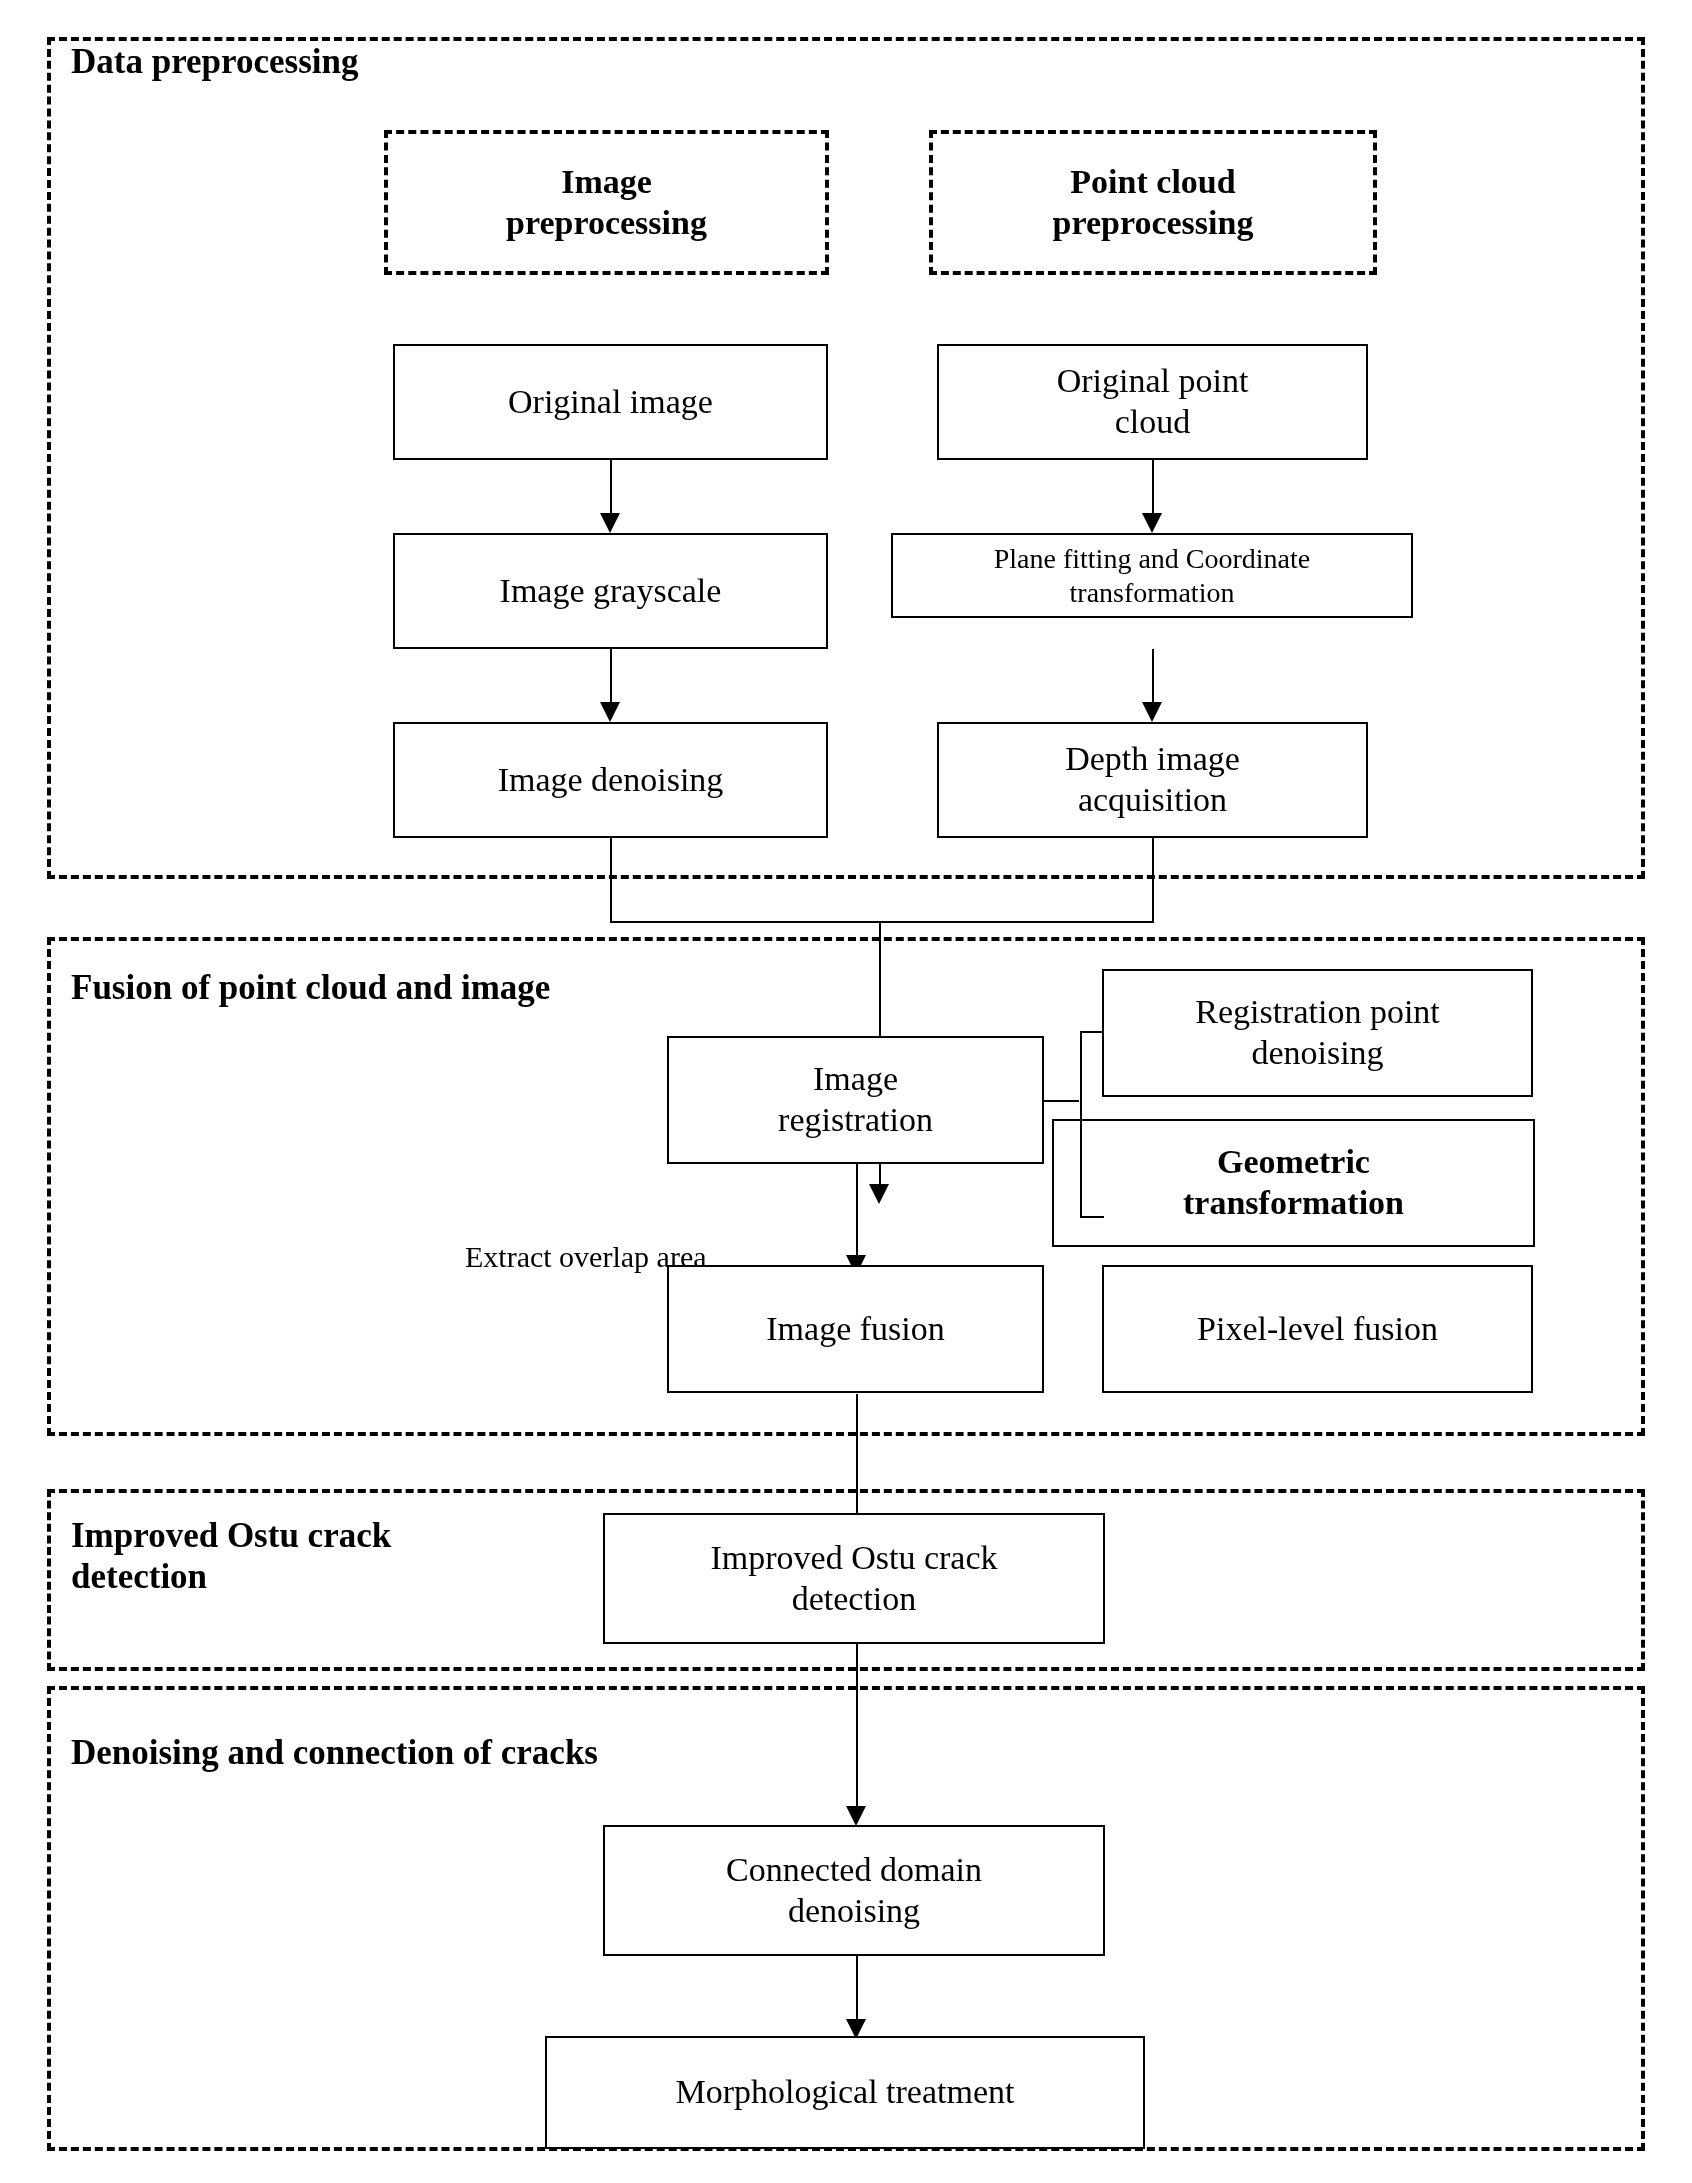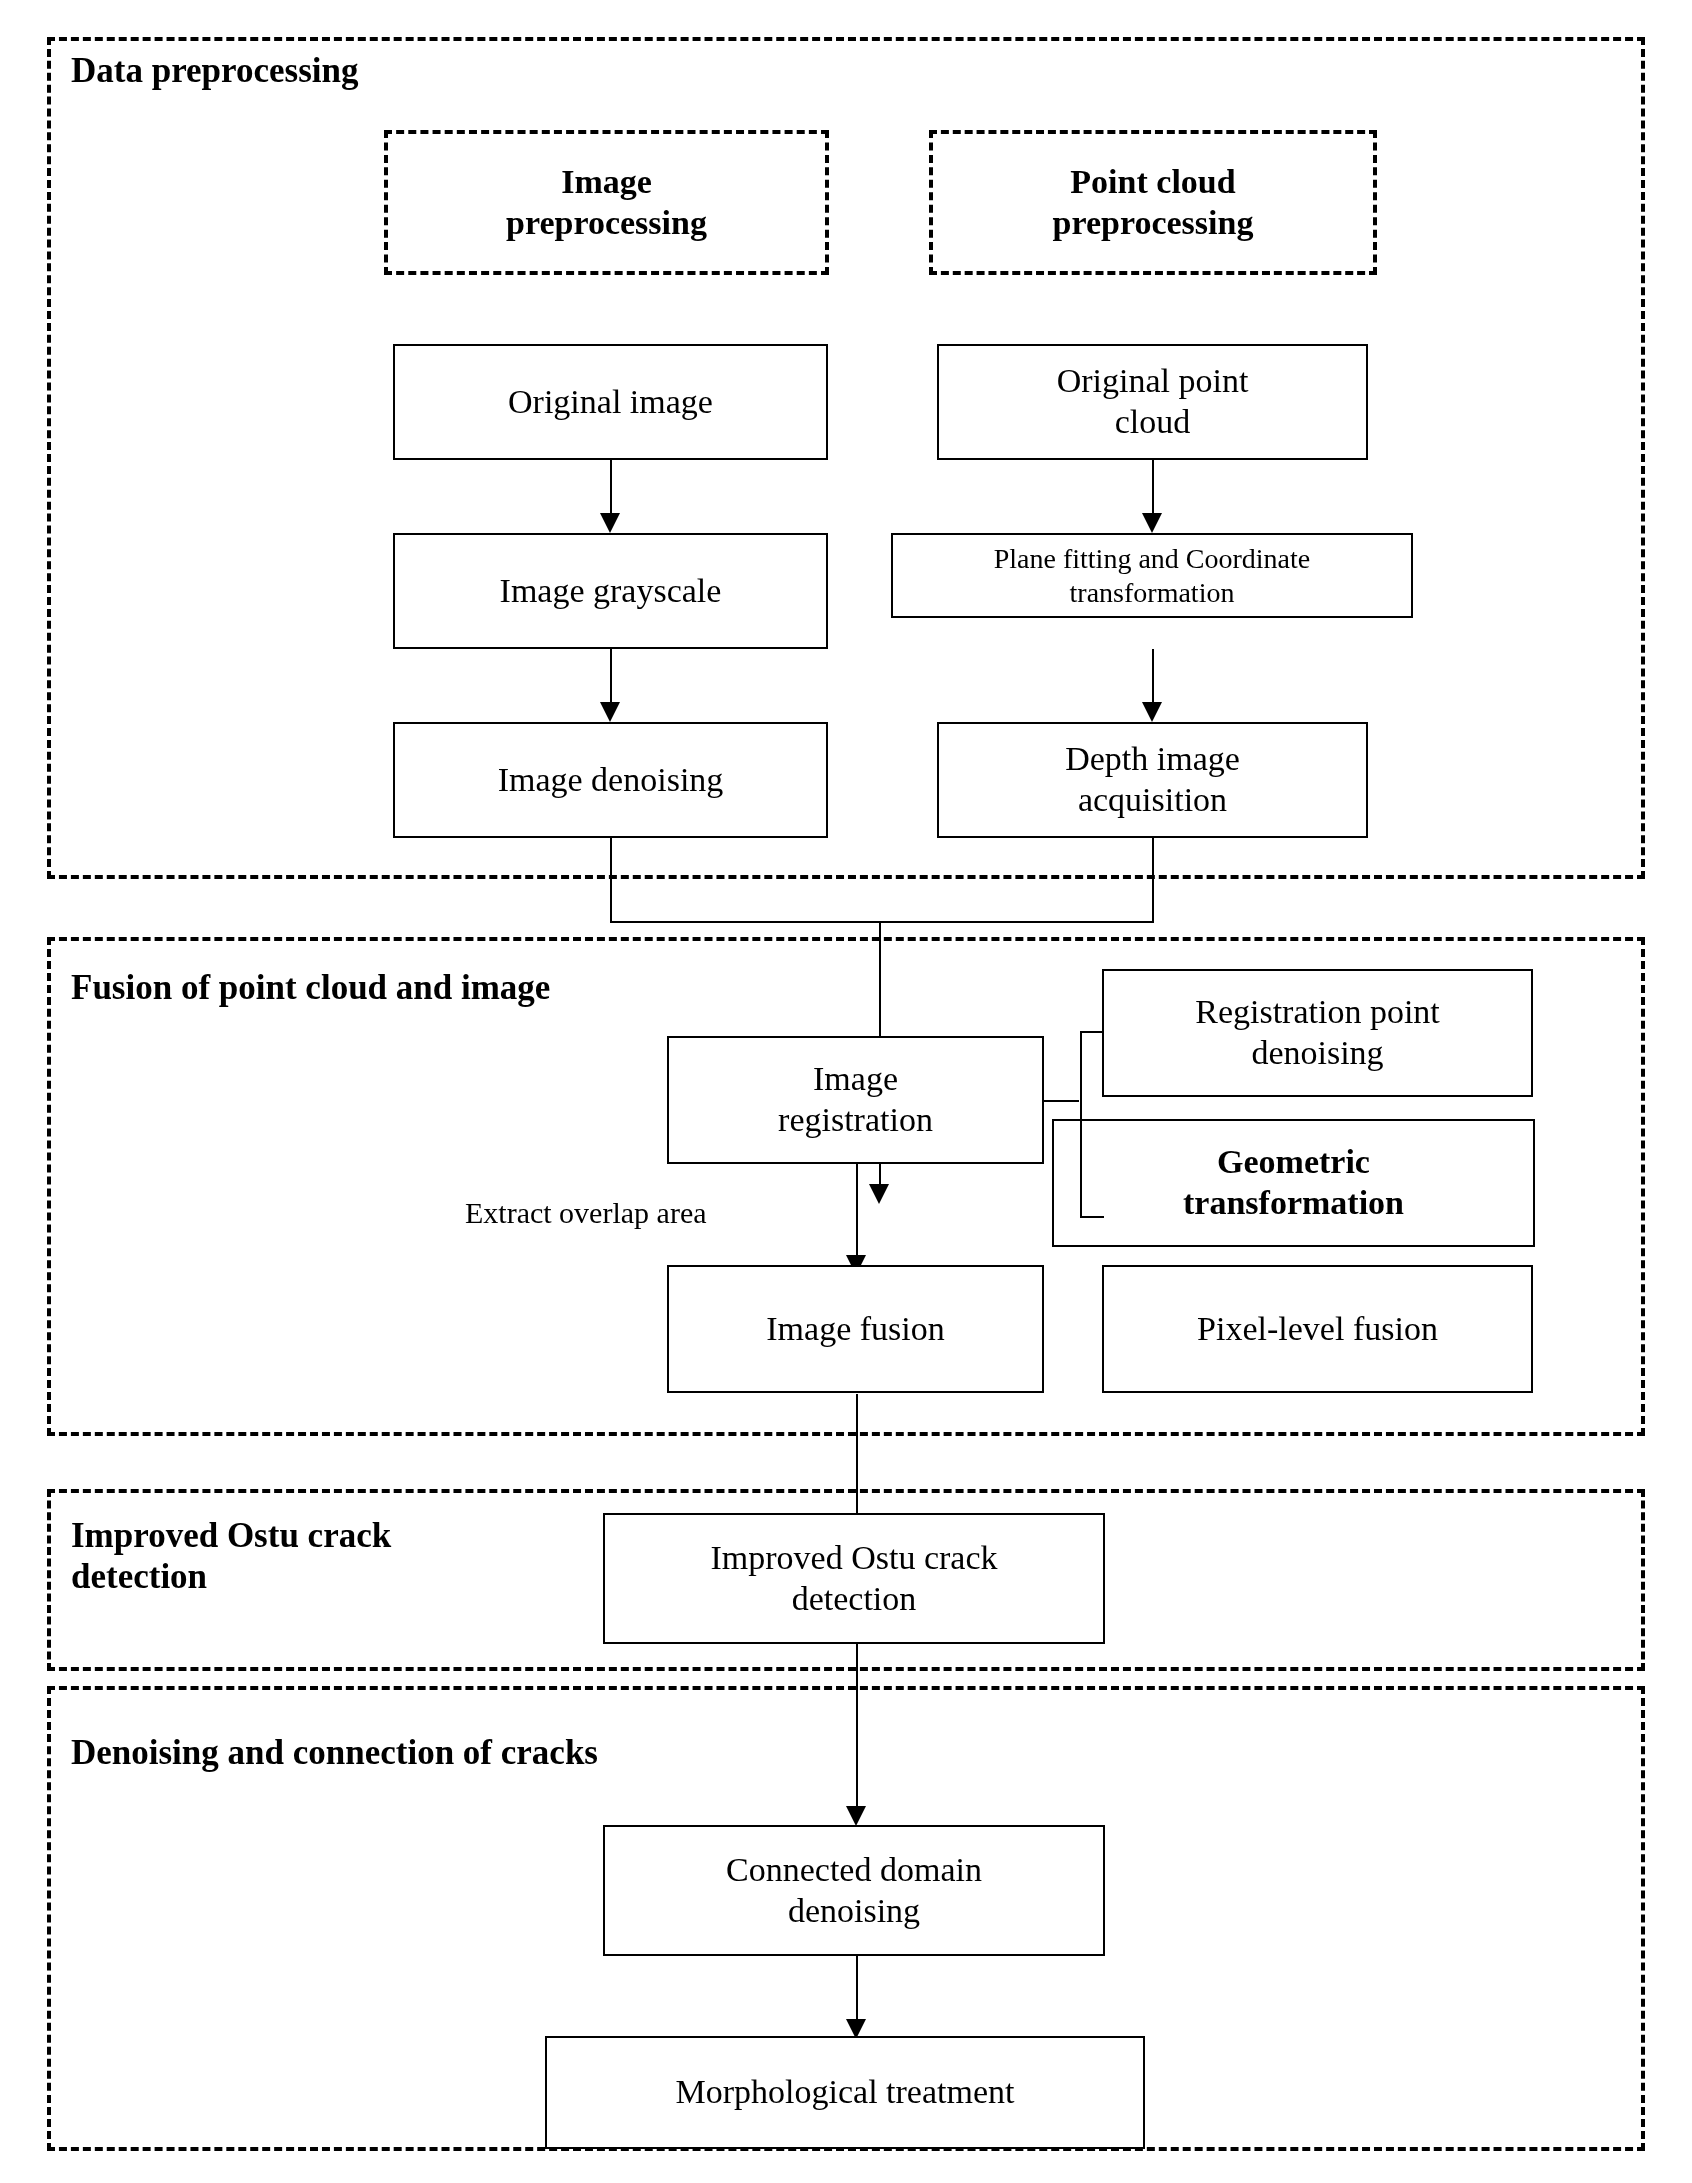--- a/index.html
+++ b/index.html
@@ -83,29 +83,30 @@
     border-left:10.8px solid transparent;
     border-right:10.8px solid transparent;
     border-top:20px solid #000000;
   }
   .edge-label{
     position:absolute;
     font-size:30px;
     color:#000000;
     white-space:nowrap;
     font-family:"Liberation Serif", serif;
+    margin-top:44px;
   }
 </style>
 </head>
 <body>
 
 <div id="page">
 
   <div class="section" style="left:47px; top:37px; width:1598px; height:842px;"></div>
-  <div class="section-title" style="left:71px; top:50px; width:606px;">Data preprocessing</div>
+  <div class="section-title" style="left:71px; top:41px; width:606px;">Data preprocessing</div>
 
   <div class="subhead" style="left:384px; top:130px; width:445px; height:145px;">Image
 preprocessing</div>
   <div class="subhead" style="left:929px; top:130px; width:448px; height:145px;">Point cloud
 preprocessing</div>
 
   <div class="node" style="left:393px; top:344px; width:435px; height:116px;">Original image</div>
   <div class="node" style="left:393px; top:533px; width:435px; height:116px;">Image grayscale</div>
   <div class="node" style="left:393px; top:722px; width:435px; height:116px;">Image denoising</div>
 

